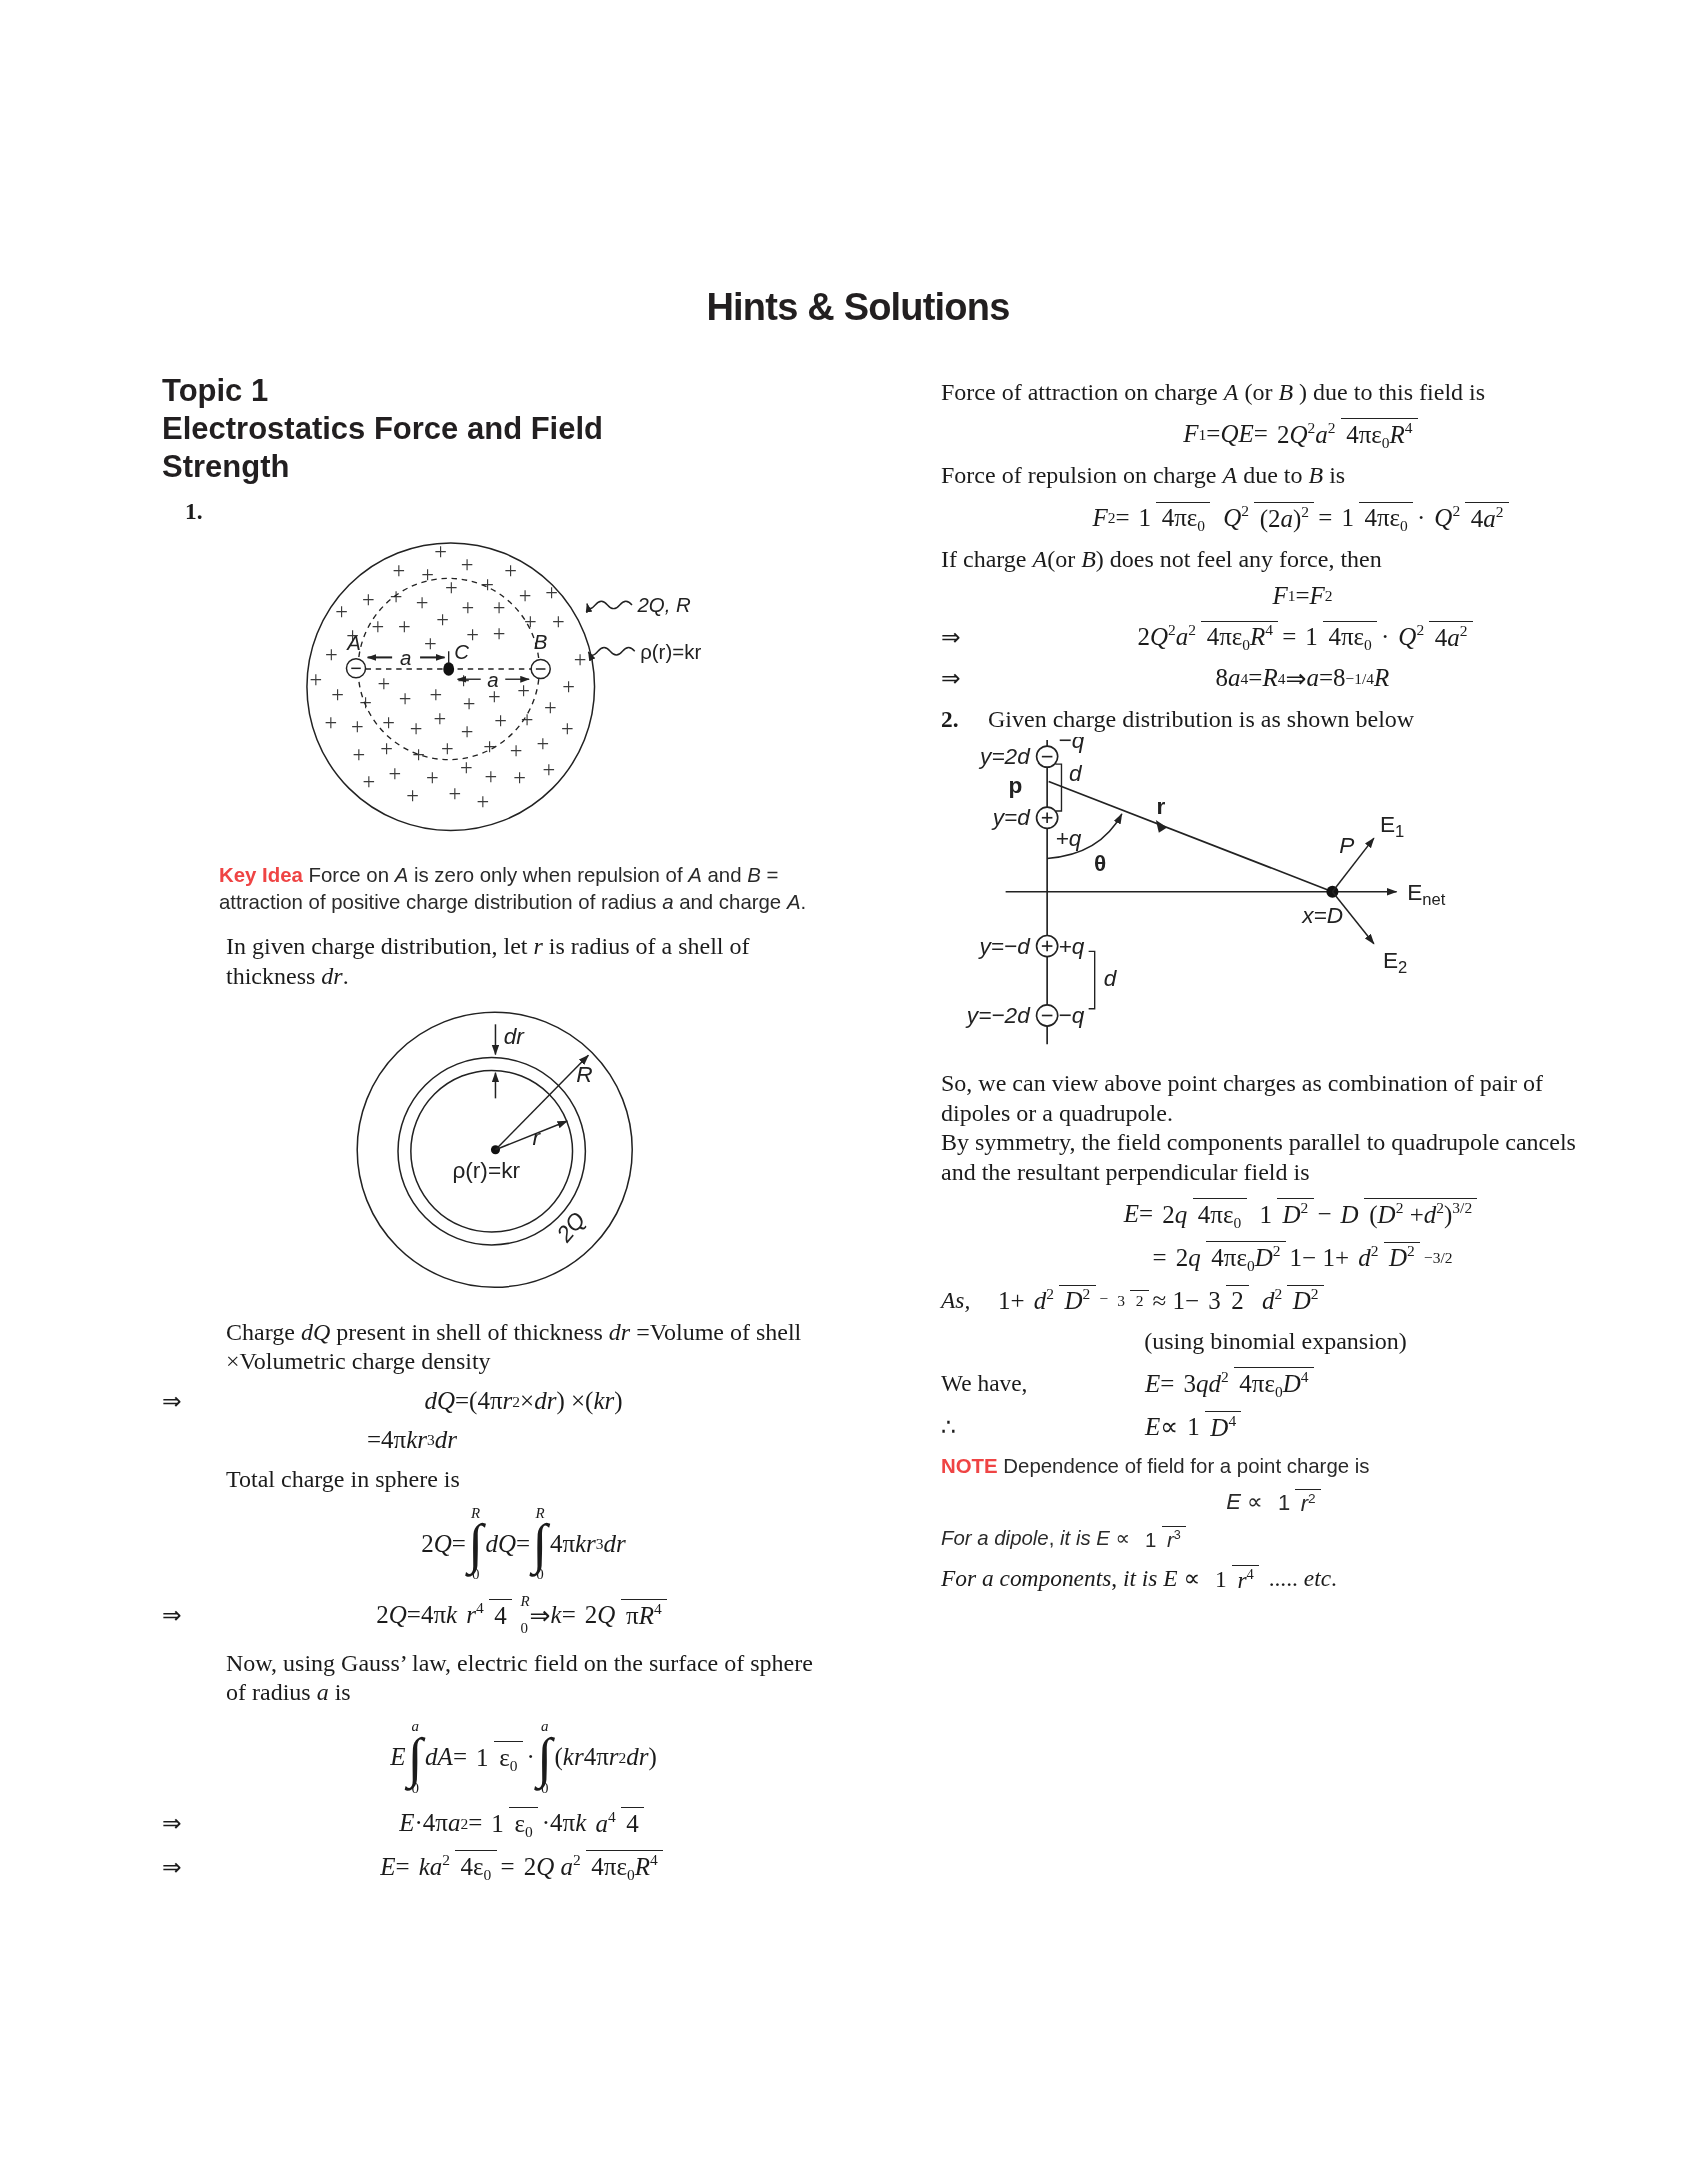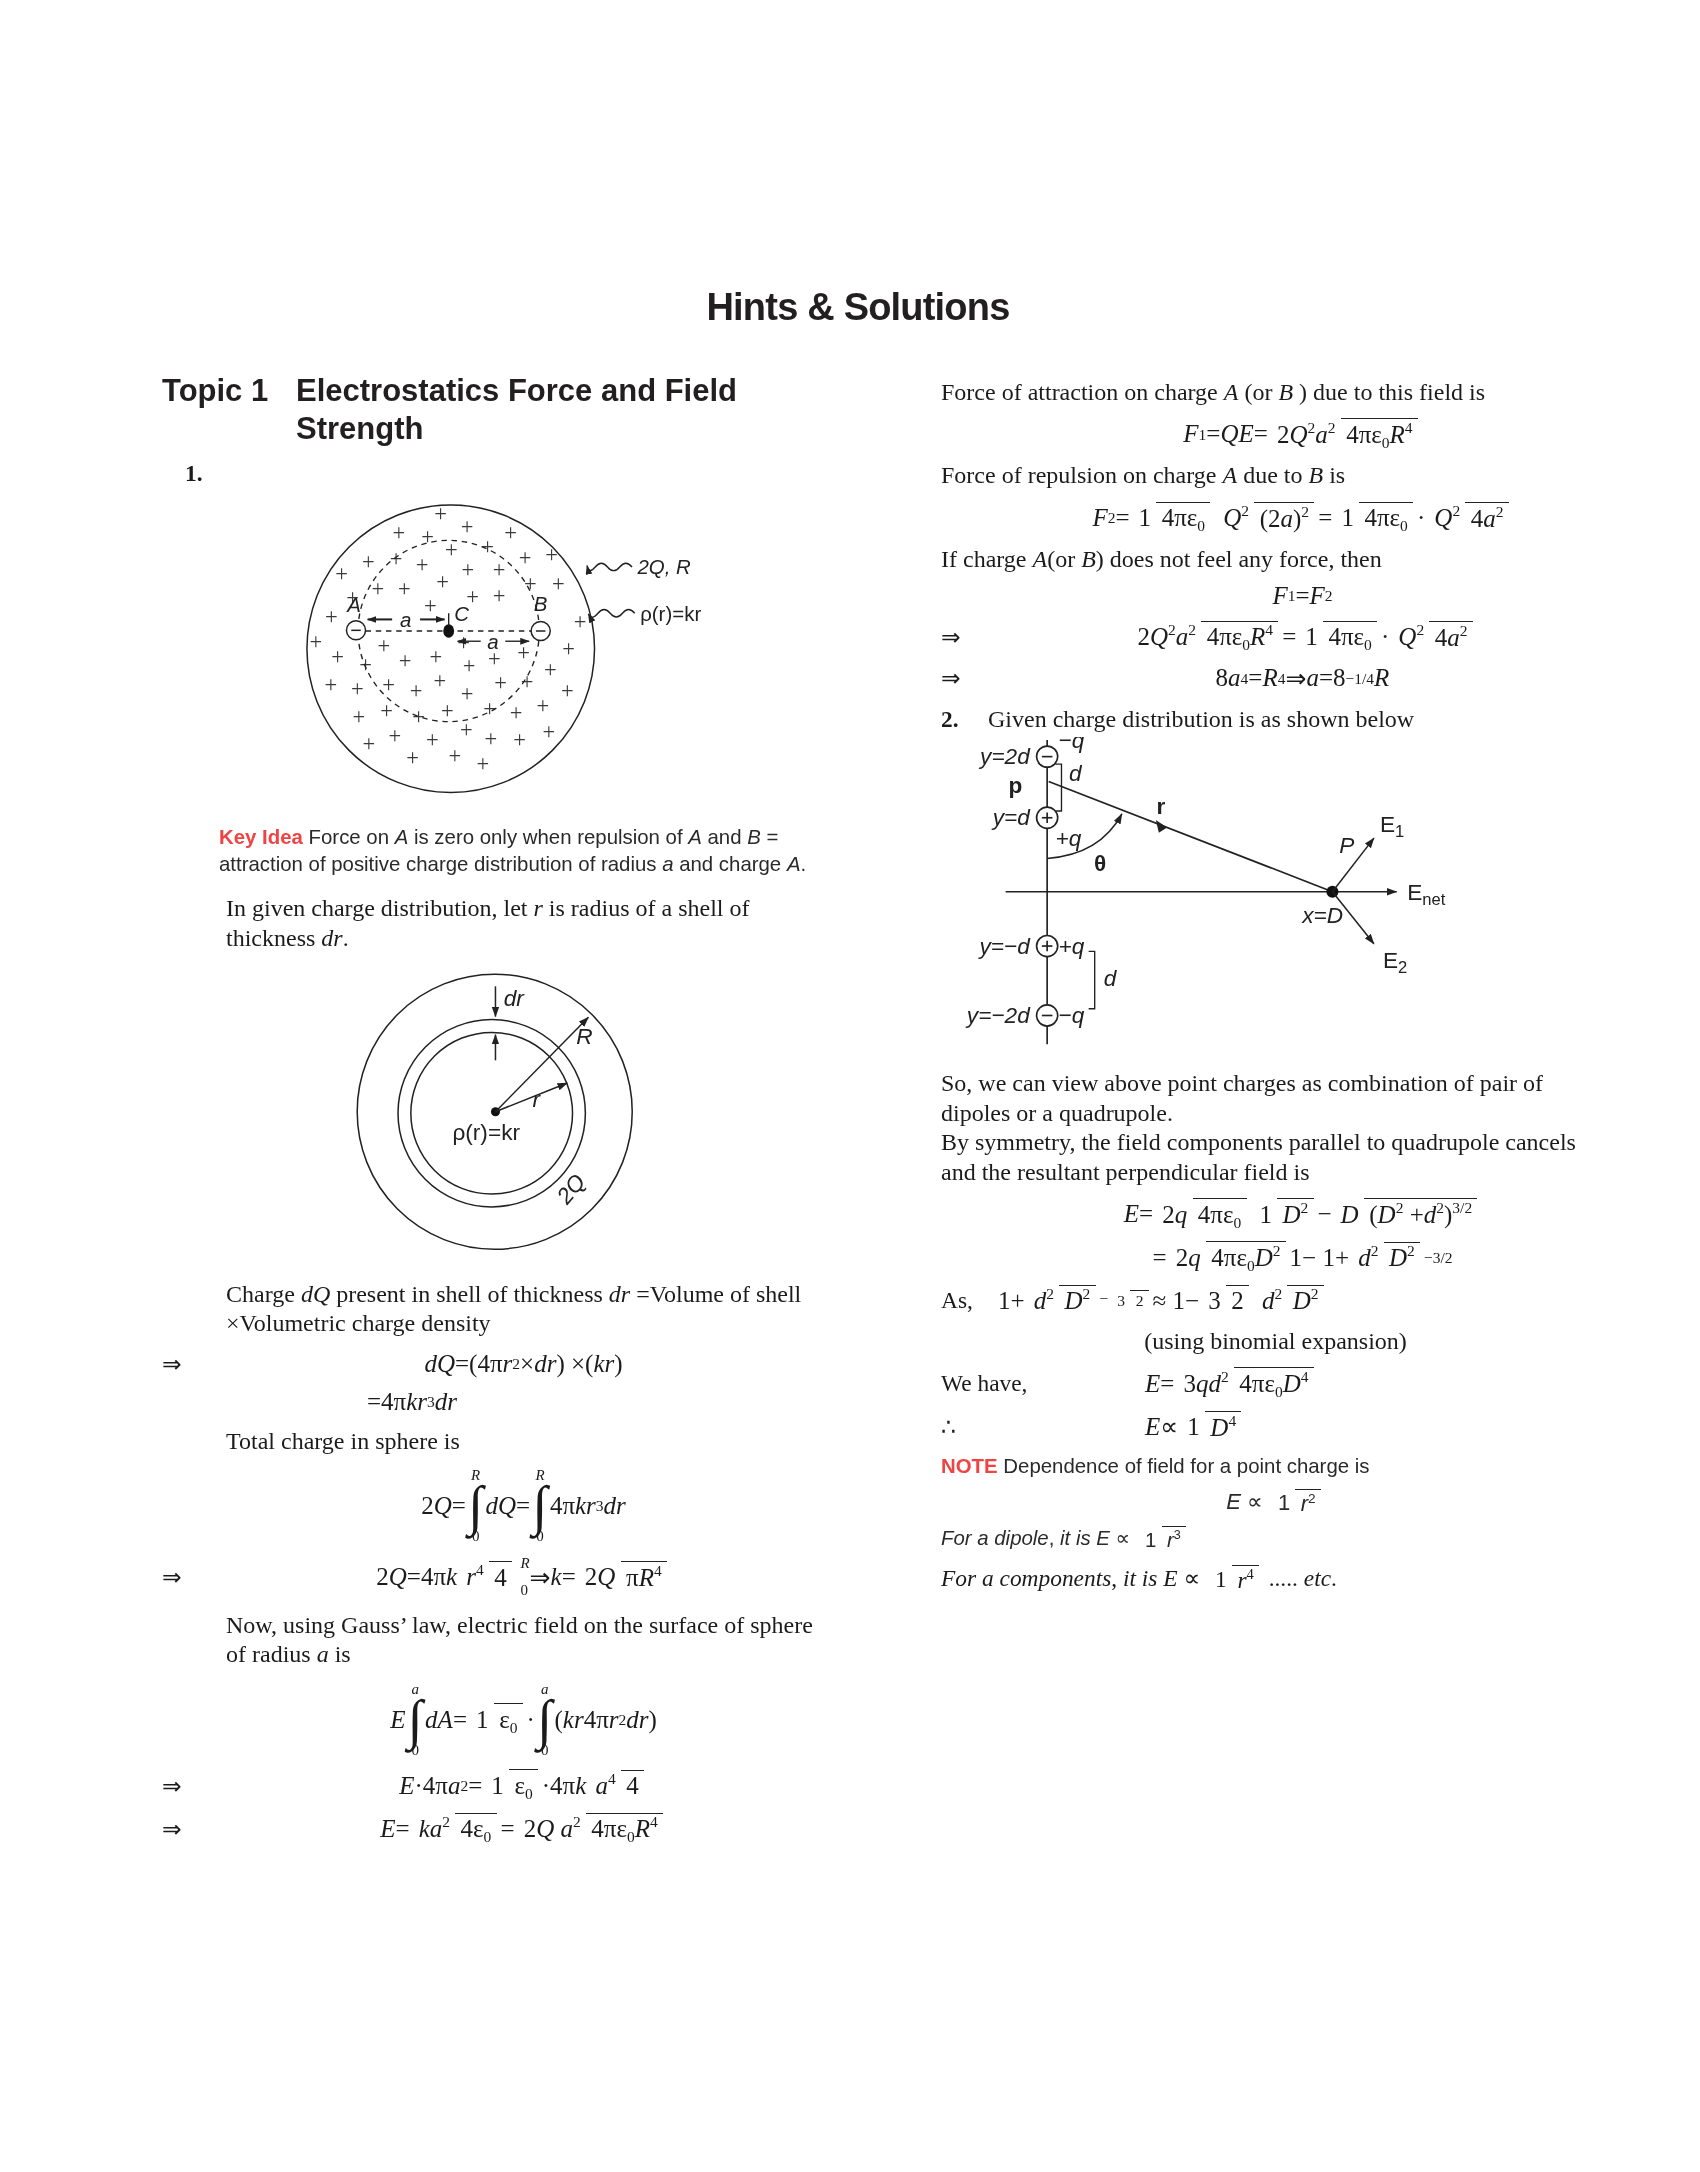--- a/index.html
+++ b/index.html
@@ -6,21 +6,21 @@
   .page{position:relative;width:1700px;height:2172px;background:#ffffff;color:#1b1b1b;
         font-family:"Liberation Serif",serif;overflow:hidden;}
   .title{position:absolute;top:286px;left:8px;width:100%;text-align:center;
          font-family:"Liberation Sans",sans-serif;font-weight:bold;font-size:38px;
          letter-spacing:-0.8px;color:#221f20;}
   .col{position:absolute;width:669px;}
   .col-left{left:162px;top:372px;}
   .col-right{left:941px;top:378px;}
 
   .topic-head{display:flex;font-family:"Liberation Sans",sans-serif;font-weight:bold;
-              font-size:31px;line-height:1.22;color:#221f20;}
+              font-size:31px;line-height:1.22;color:#221f20;flex-direction:column;}
   .topic-label{flex:none;width:134px;}
   .topic-title{width:521px;}
 
   .body-text{font-size:24px;line-height:29.5px;}
   .sans-note{font-family:"Liberation Sans",sans-serif;font-size:20.4px;line-height:27px;color:#2a2a2a;}
   .sans-note b{font-weight:bold;color:#ef4444;}
   .item-row{display:flex;align-items:flex-start;}
   .item-num{flex:none;font-weight:bold;font-size:23.4px;padding-top:1.5px;}
 
   
@@ -430,21 +430,21 @@
       <div class="ebody math">=<span class="mfrac">
             <span class="mnum">2<span class="ivar">q</span></span>
             <span class="mden">4πε<span class="msub">0</span><span class="ivar">D</span><span class="msup">2</span></span>
           </span> 1− 1+<span class="mfrac">
             <span class="mnum"><span class="ivar">d</span><span class="msup">2</span></span>
             <span class="mden"><span class="ivar">D</span><span class="msup">2</span></span>
           </span><span class="msup high">−3/2</span></div>
     </div>
 
     <div class="eqrow">
-      <div class="eqlead" style="min-width:57px;">As,</div>
+      <div class="eqlead" style="min-width:57px;font-style:italic;">As,</div>
       <div class="ebody math" style="justify-content:flex-start;">1+<span class="mfrac">
             <span class="mnum"><span class="ivar">d</span><span class="msup">2</span></span>
             <span class="mden"><span class="ivar">D</span><span class="msup">2</span></span>
           </span><span class="msup high">−<span class="mfrac">
               <span class="mnum">3</span>
               <span class="mden">2</span>
             </span></span> ≈ 1−<span class="mfrac">
             <span class="mnum">3</span>
             <span class="mden">2</span>
           </span><span class="mfrac">

